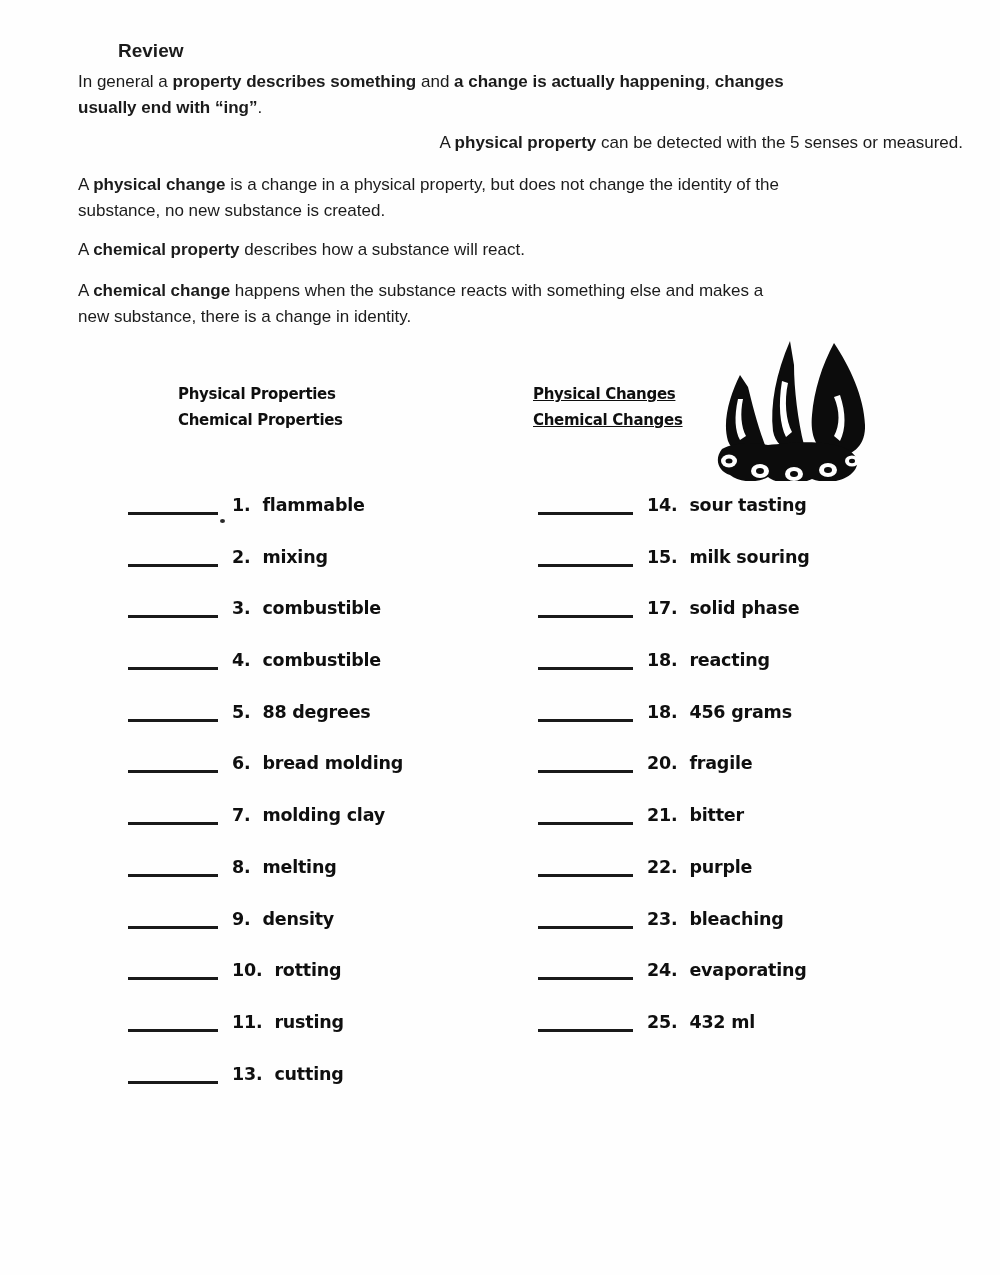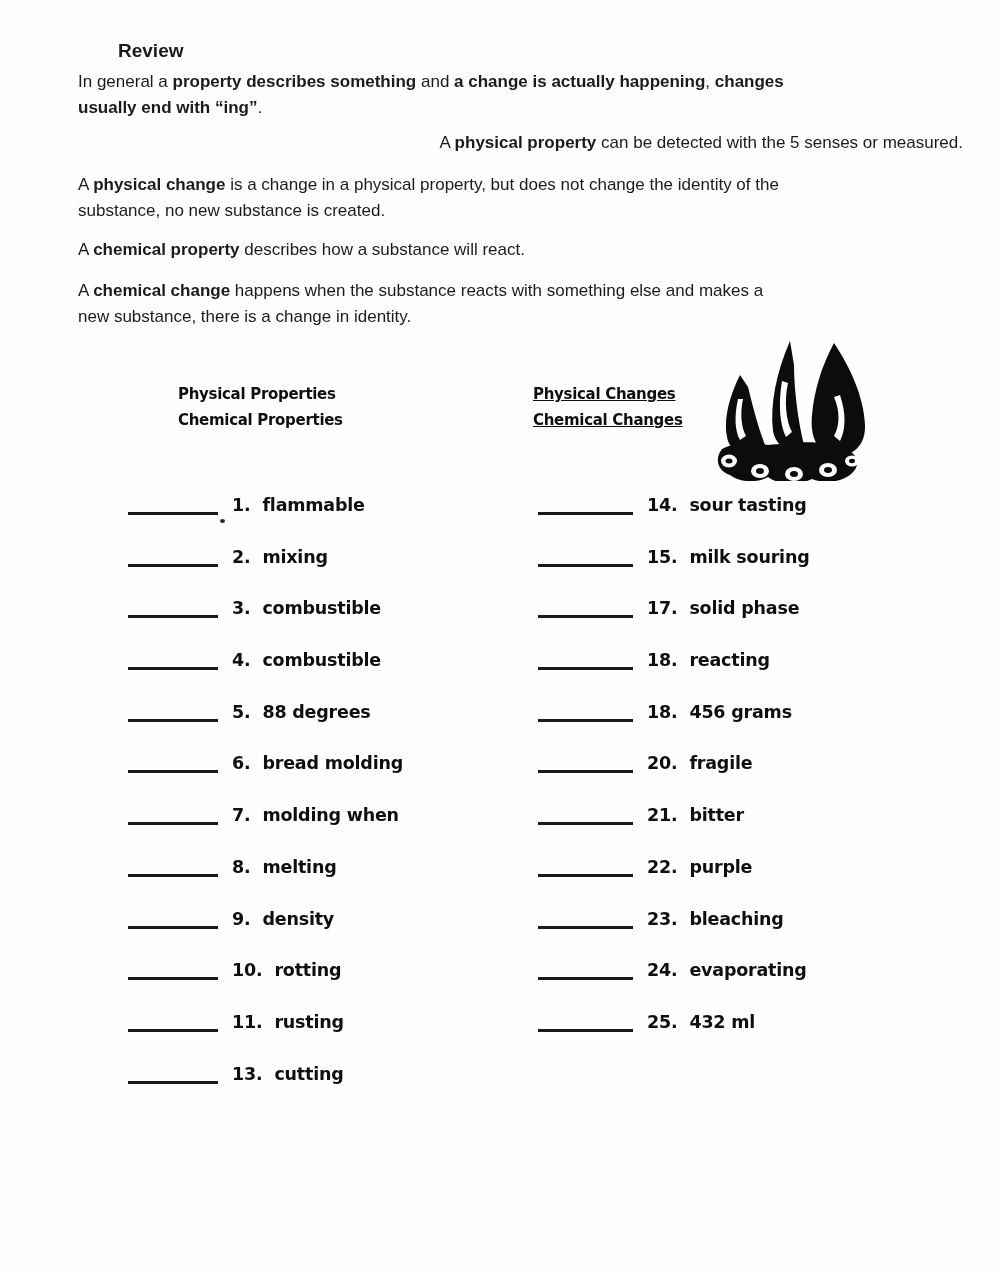--- a/index.html
+++ b/index.html
@@ -132,21 +132,21 @@
         <span class="label">88 degrees</span>
       </div>
       <div class="item">
         <span class="blank"></span>
         <span class="num">6.</span>
         <span class="label">bread molding</span>
       </div>
       <div class="item">
         <span class="blank"></span>
         <span class="num">7.</span>
-        <span class="label">molding when</span>
+        <span class="label">molding clay</span>
       </div>
       <div class="item">
         <span class="blank"></span>
         <span class="num">8.</span>
         <span class="label">melting</span>
       </div>
       <div class="item">
         <span class="blank"></span>
         <span class="num">9.</span>
         <span class="label">density</span>

